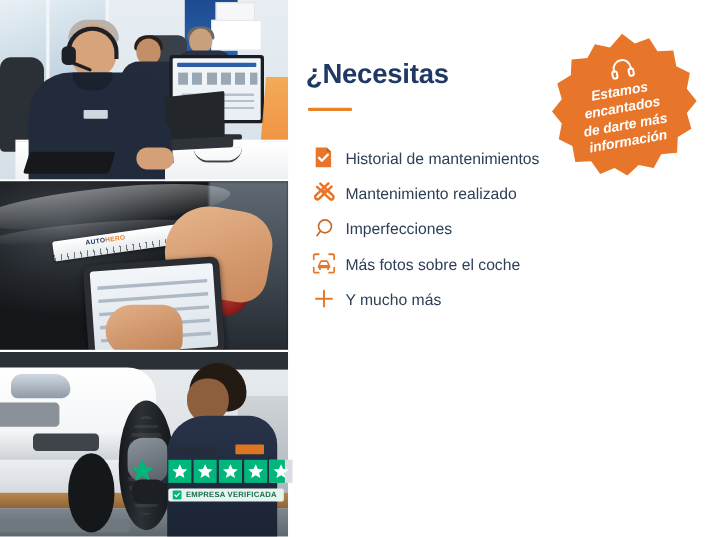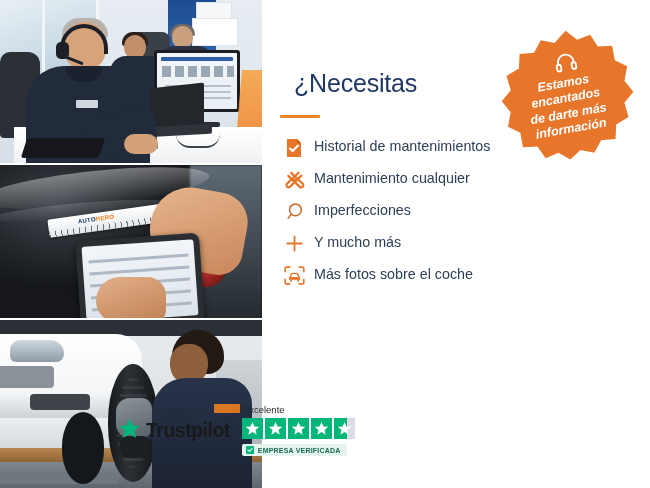--- a/index.html
+++ b/index.html
@@ -395,38 +395,38 @@
     position: absolute;
     left: 262px; top: 0;
     width: 388px; height: 488px;
     background: #ffffff;
     box-sizing: border-box;
     padding: 52px 26px 0 16px;
   }
   .heading {
     color: #1f3864;
     font-size: 25px;
-    font-weight: normal;
+    font-weight: bold;
     line-height: 1.22;
     letter-spacing: -0.2px;
-    margin: 16px;
+    margin: 0;
     max-width: 230px;
   }
   .divider {
     width: 40px; height: 3px;
     background: #e8832a;
     margin: 15px 0 20px 2px;
     border-radius: 1px;
   }
 
   
   .features { list-style: none; margin: 0; padding: 0; }
   .feature {
     display: flex;
-    align-items: flex-start;
+    align-items: flex-end;
     height: 32px;
     margin-bottom: 0px;
   }
   .feature .ico {
     width: 32px; min-width: 32px;
     display: flex; align-items: center; justify-content: center;
   }
   .feature .label {
     font-size: 14.3px;
     color: #2e4057;
@@ -660,40 +660,31 @@
       </li>
 
       <li class="feature">
         <span class="ico">
           <svg width="21" height="21" viewBox="0 0 24 24">
             <path d="M4.2 3.4 L16.6 16.2 a2.6 2.6 0 0 0 3.6 0.2 2.6 2.6 0 0 0 -0.2 -3.7 L7.6 0.1" fill="none" stroke="#e8762a" stroke-width="2.6" stroke-linecap="round" transform="translate(1,3) rotate(-2 12 12)"></path>
             <path d="M20.6 3.2 L8.2 16 a2.6 2.6 0 0 1 -3.6 0.2 2.6 2.6 0 0 1 0.2 -3.7 L17.2 -0.1" fill="none" stroke="#e8762a" stroke-width="2.6" stroke-linecap="round" transform="translate(-1,3) rotate(2 12 12)"></path>
             <circle cx="12" cy="12" r="2.2" fill="#e8762a"></circle>
           </svg>
         </span>
-        <span class="label">Mantenimiento cualquier</span>
+        <span class="label">Mantenimiento realizado</span>
       </li>
 
       <li class="feature">
         <span class="ico">
           <svg width="19" height="19" viewBox="0 0 20 20">
             <circle cx="11" cy="8.2" r="6.2" fill="none" stroke="#c96a26" stroke-width="1.6"></circle>
             <path d="M6.4 13.2 L3.4 17" fill="none" stroke="#c96a26" stroke-width="1.6" stroke-linecap="round"></path>
           </svg>
         </span>
         <span class="label">Imperfecciones</span>
-      </li>
-
-      <li class="feature">
-        <span class="ico">
-          <svg width="19" height="19" viewBox="0 0 20 20">
-            <path d="M10 2.4 V17.6 M2.4 10 H17.6" stroke="#e8762a" stroke-width="1.9" stroke-linecap="round"></path>
-          </svg>
-        </span>
-        <span class="label">Y mucho más</span>
       </li>
 
       <li class="feature">
         <span class="ico">
           <svg width="21" height="19" viewBox="0 0 22 20">
             <g fill="none" stroke="#e8762a" stroke-width="1.7" stroke-linecap="round">
               <path d="M1.2 6 V2.4 a1.2 1.2 0 0 1 1.2 -1.2 H6"></path>
               <path d="M20.8 6 V2.4 a1.2 1.2 0 0 0 -1.2 -1.2 H16"></path>
               <path d="M1.2 14 v3.6 a1.2 1.2 0 0 0 1.2 1.2 H6"></path>
               <path d="M20.8 14 v3.6 a1.2 1.2 0 0 1 -1.2 1.2 H16"></path>
@@ -702,33 +693,41 @@
               <path d="M0.6 6.2 h11.8 v2.4 h-11.8 Z" fill="#e8762a"></path>
               <path d="M1.6 6.2 L3.1 2.6 a1.4 1.4 0 0 1 1.2 -0.8 h4.4 a1.4 1.4 0 0 1 1.2 0.8 L11.4 6.2 Z" fill="none" stroke="#e8762a" stroke-width="1.5" stroke-linejoin="round"></path>
               <circle cx="2.6" cy="9.4" r="1.1" fill="#e8762a"></circle>
               <circle cx="10.4" cy="9.4" r="1.1" fill="#e8762a"></circle>
             </g>
           </svg>
         </span>
         <span class="label">Más fotos sobre el coche</span>
       </li>
 
+      <li class="feature">
+        <span class="ico">
+          <svg width="19" height="19" viewBox="0 0 20 20">
+            <path d="M10 2.4 V17.6 M2.4 10 H17.6" stroke="#e8762a" stroke-width="1.9" stroke-linecap="round"></path>
+          </svg>
+        </span>
+        <span class="label">Y mucho más</span>
+      </li>
+
     </ul>
 
 
   </div>
 
   <div class="trust">
     <div class="tp-mark">
       <span>
         <svg width="23" height="23" viewBox="0 0 24 24">
           <path d="M12 1.6 l3.1 7.1 7.7 .6 -5.9 5 1.8 7.5 -6.7 -4.1 -6.7 4.1 1.8 -7.5 -5.9 -5 7.7 -.6 Z" fill="#00b67a"></path>
         </svg>
       </span>
-      <span class="tp-name">Trustpilot</span>
     </div>
 
     <div class="tp-right">
       <div class="tp-excelente">Excelente</div>
       <div class="tp-stars">
         <span class="tp-star">
           <svg width="15" height="15" viewBox="0 0 24 24">
               <path d="M12 1.6 l3.1 7.1 7.7 .6 -5.9 5 1.8 7.5 -6.7 -4.1 -6.7 4.1 1.8 -7.5 -5.9 -5 7.7 -.6 Z" fill="#ffffff"></path>
             </svg>
         </span>

